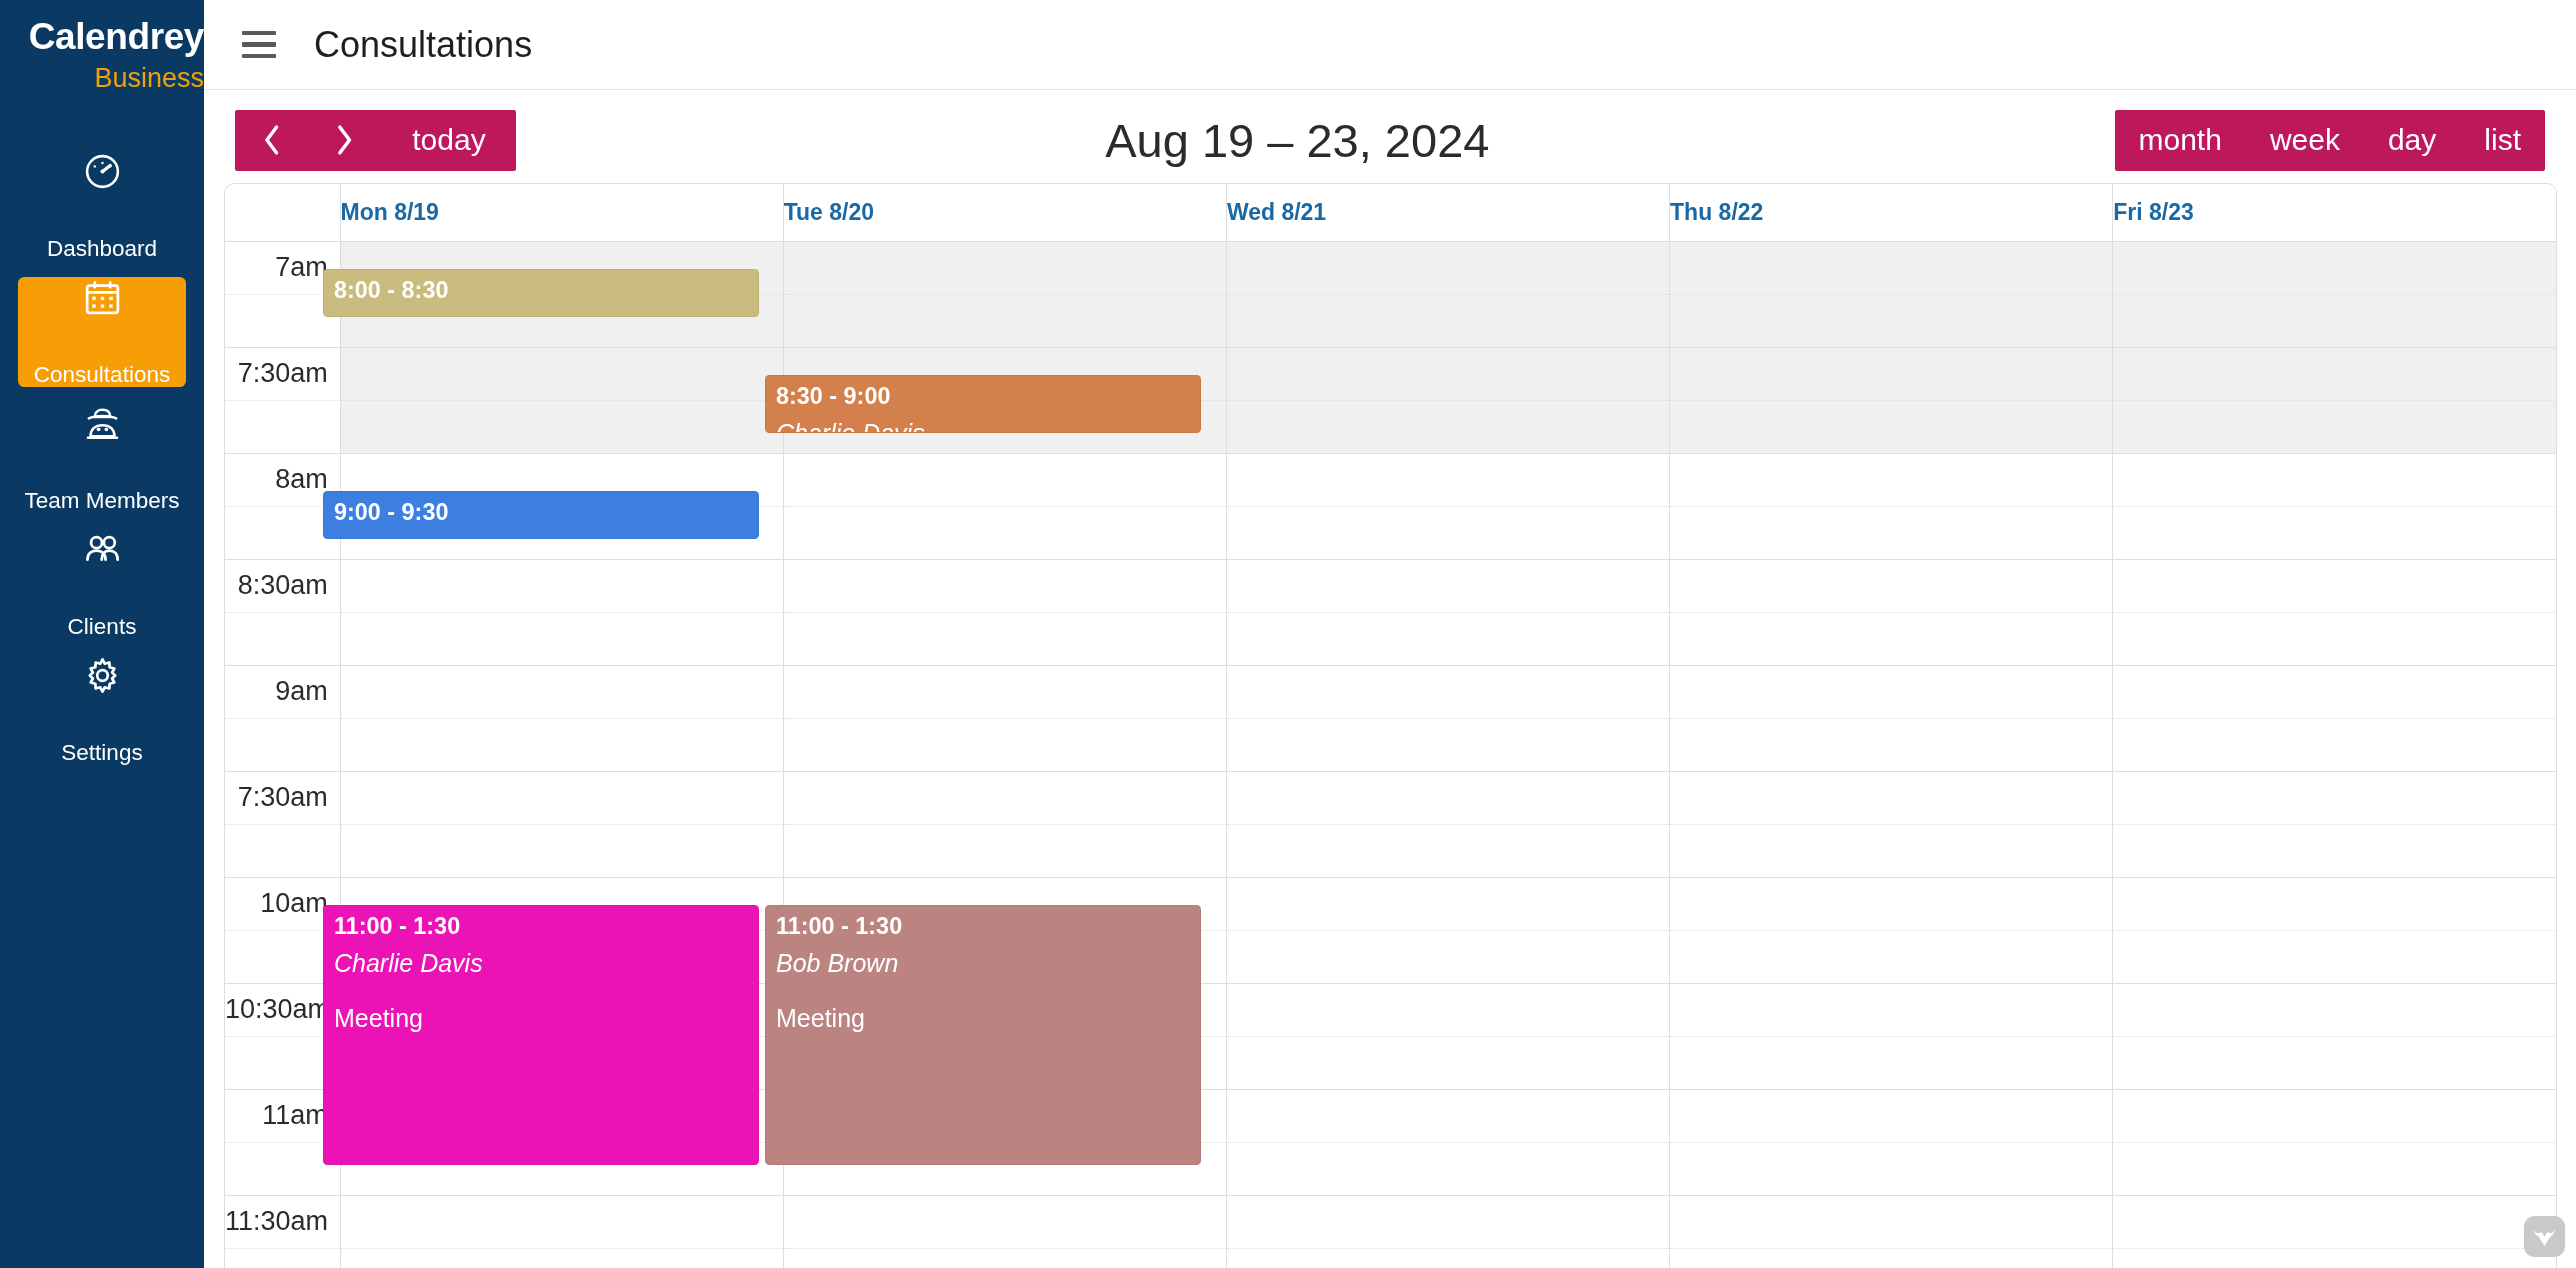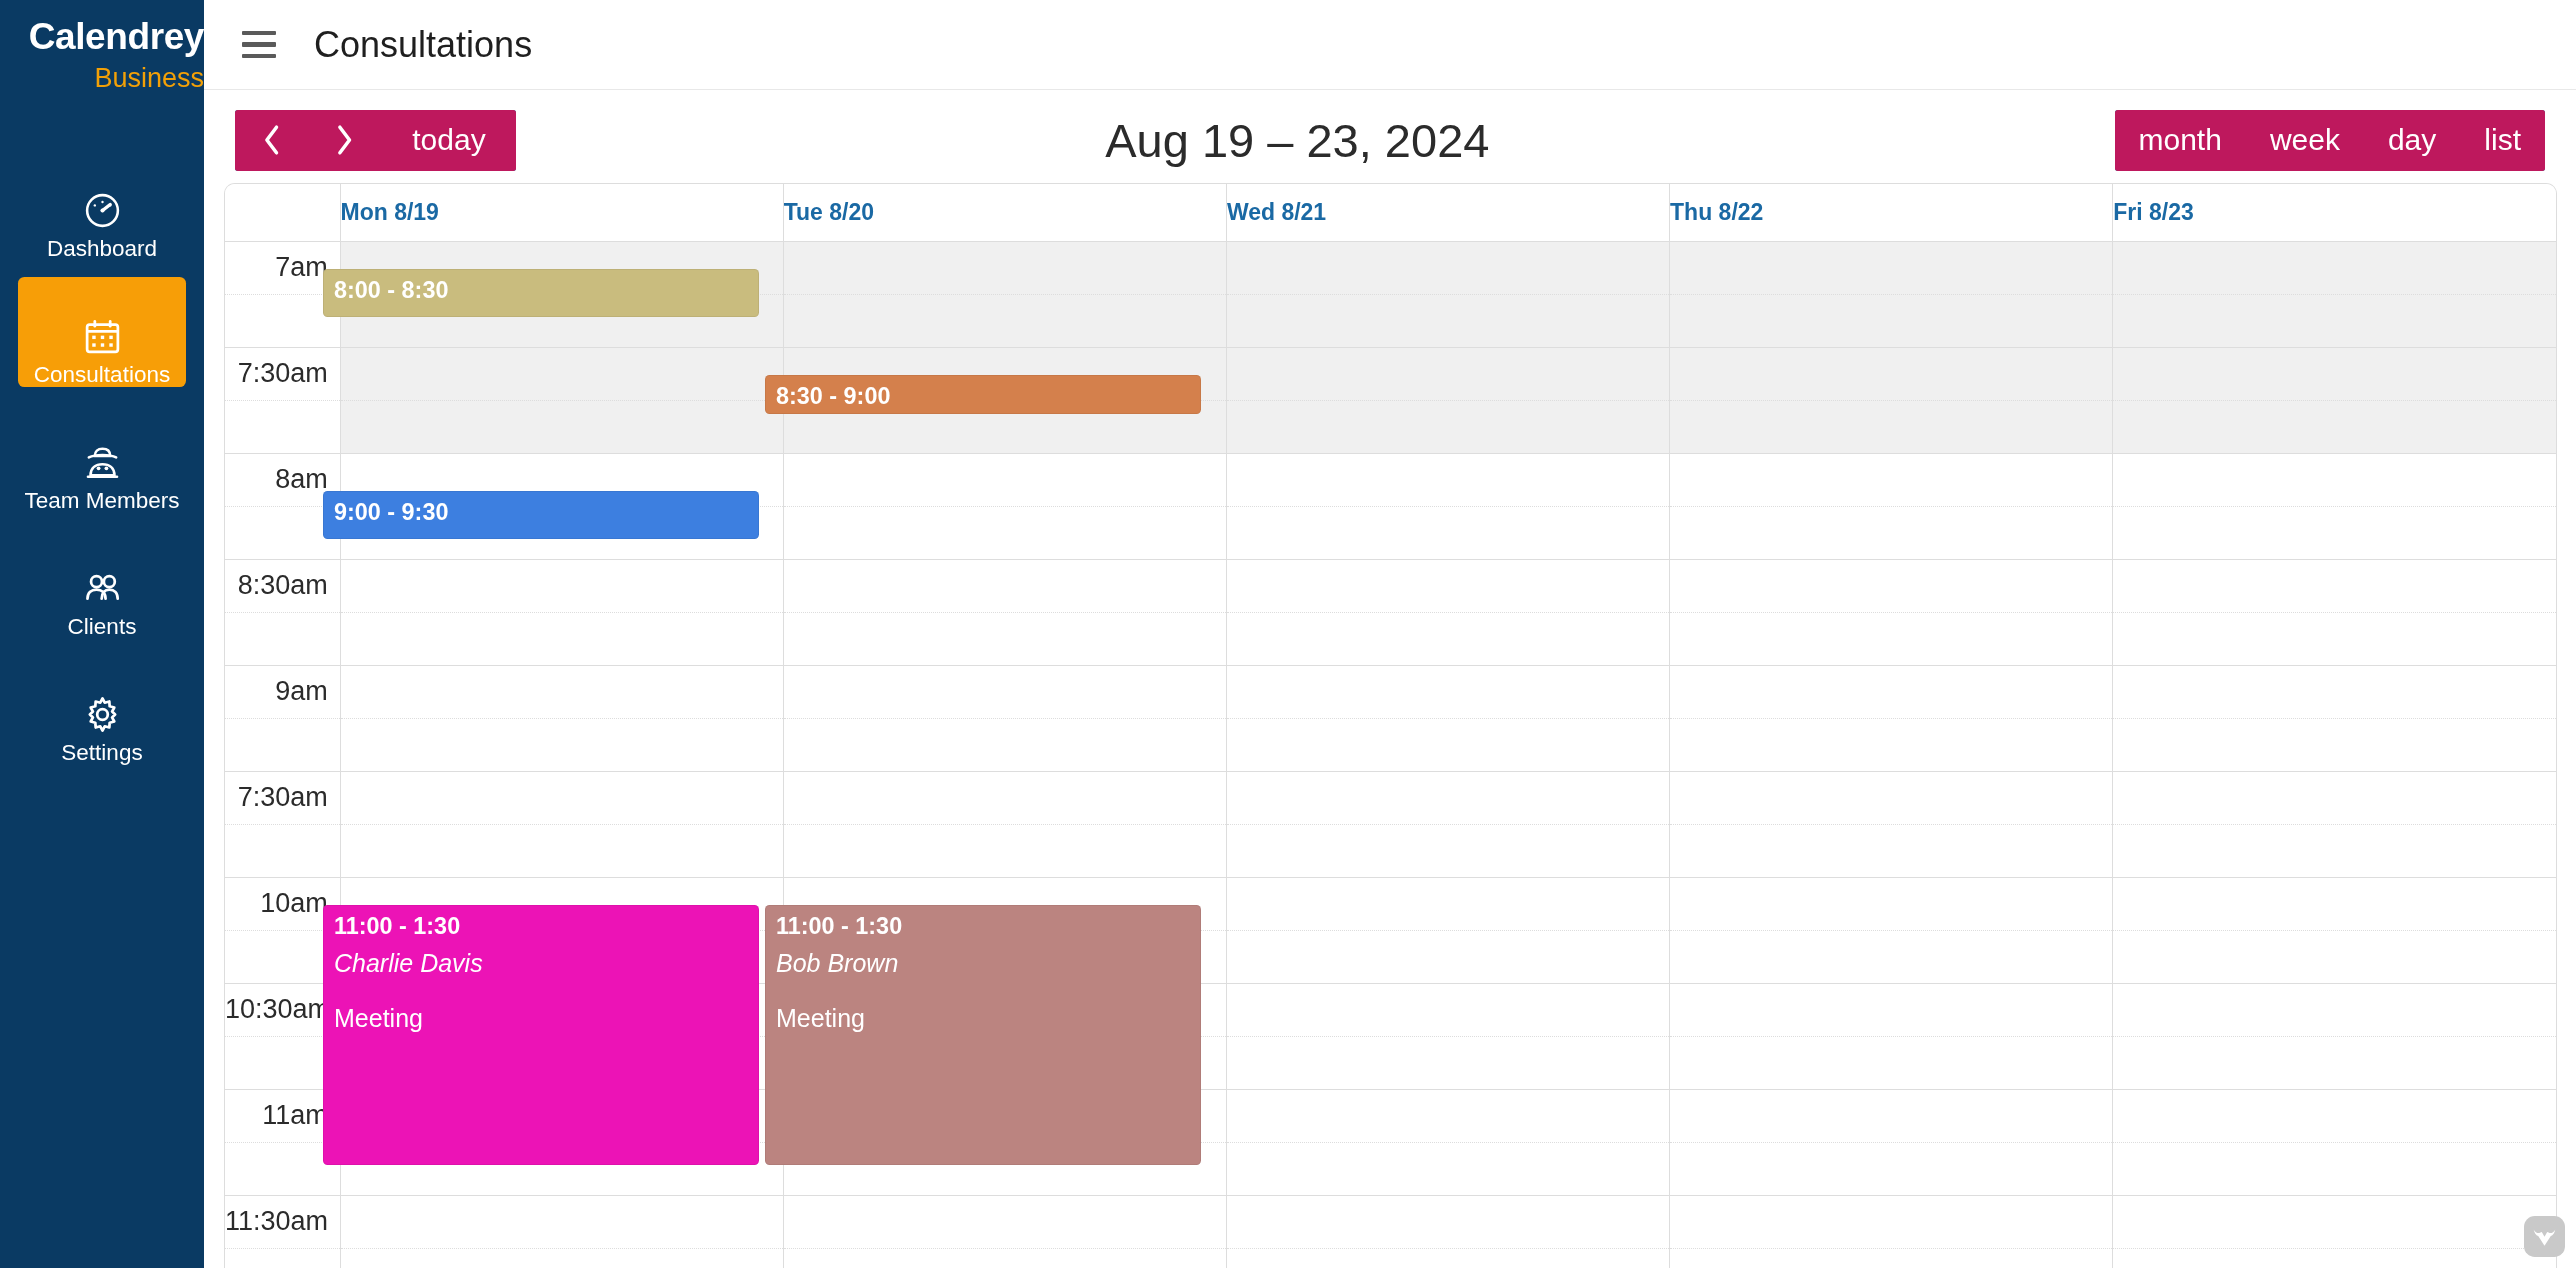--- a/index.html
+++ b/index.html
@@ -23,21 +23,21 @@
   .brand { text-align: right; }
   .brand-name {
     font-size: 37px; font-weight: bold; color: #ffffff;
     letter-spacing: -0.4px; line-height: 1.15;
   }
   .brand-sub {
     font-size: 27px; color: #f2a007; margin-top: 3.6px; line-height: 1.2;
   }
   .nav { margin-top: 56px; }
   .nav-item {
-    display: flex; flex-direction: column; align-items: center; justify-content: flex-end;
+    display: flex; flex-direction: column; align-items: center; justify-content: space-between;
     height: 110px; margin: 0 18px 16px 18px; border-radius: 6.3px;
     color: #ffffff; cursor: pointer; gap: 7.2px;
   }
   .nav-item.active { background: #f79e07; }
   .nav-label { font-size: 22.5px; line-height: 1; white-space: nowrap; }
   .nav-icon { display: block; height: 41px; }
   .nav-icon svg { display: block; }
 
   
   .main {
@@ -431,21 +431,21 @@
                 <td></td>
                 <td></td>
               </tr>
             </tbody>
         </table>
         <div class="events-layer" id="events-layer">
             <div class="event" style="background: rgb(201, 188, 126); left: 119px; width: 436px; top: 269px; height: 48px;">
               <div class="ev-time">8:00 - 8:30</div>
               <div class="ev-title">Jane Smith</div>
             </div>
-            <div class="event" style="background: rgb(212, 128, 76); left: 561px; width: 436px; top: 375px; height: 39px;">
+            <div class="event" style="background: rgb(212, 128, 76); left: 561px; width: 436px; top: 375px; height: 58px;">
               <div class="ev-time">8:30 - 9:00</div>
               <div class="ev-title">Charlie Davis</div>
             </div>
             <div class="event" style="background: rgb(61, 127, 224); left: 119px; width: 436px; top: 491px; height: 48px;">
               <div class="ev-time">9:00 - 9:30</div>
               <div class="ev-title">Alice Johnson</div>
             </div>
             <div class="event" style="background: rgb(236, 19, 182); left: 119px; width: 436px; top: 905px; height: 260px;">
               <div class="ev-time">11:00 - 1:30</div>
               <div class="ev-title">Charlie Davis</div>

